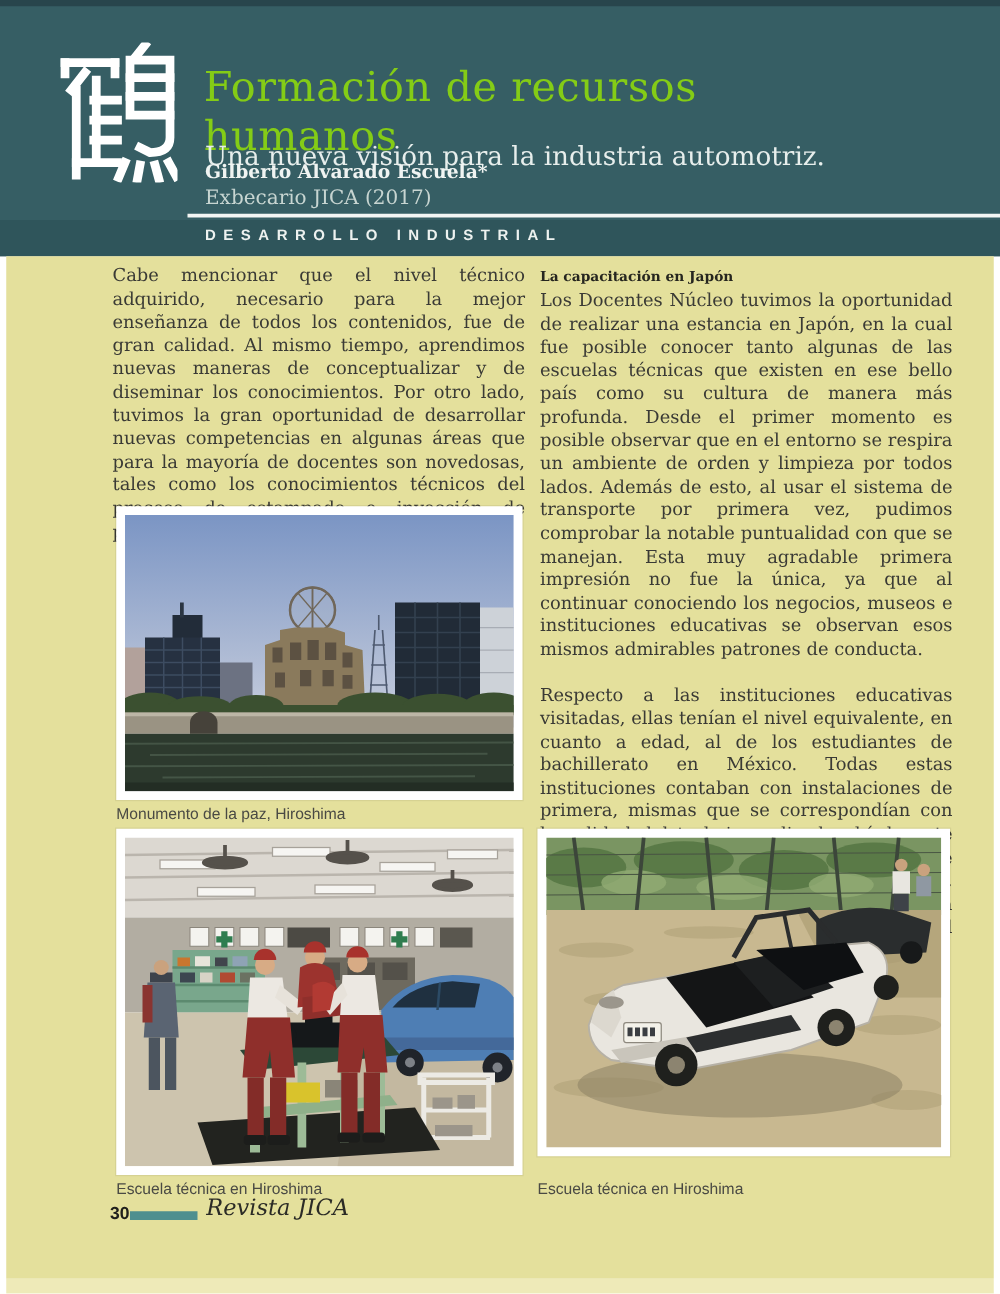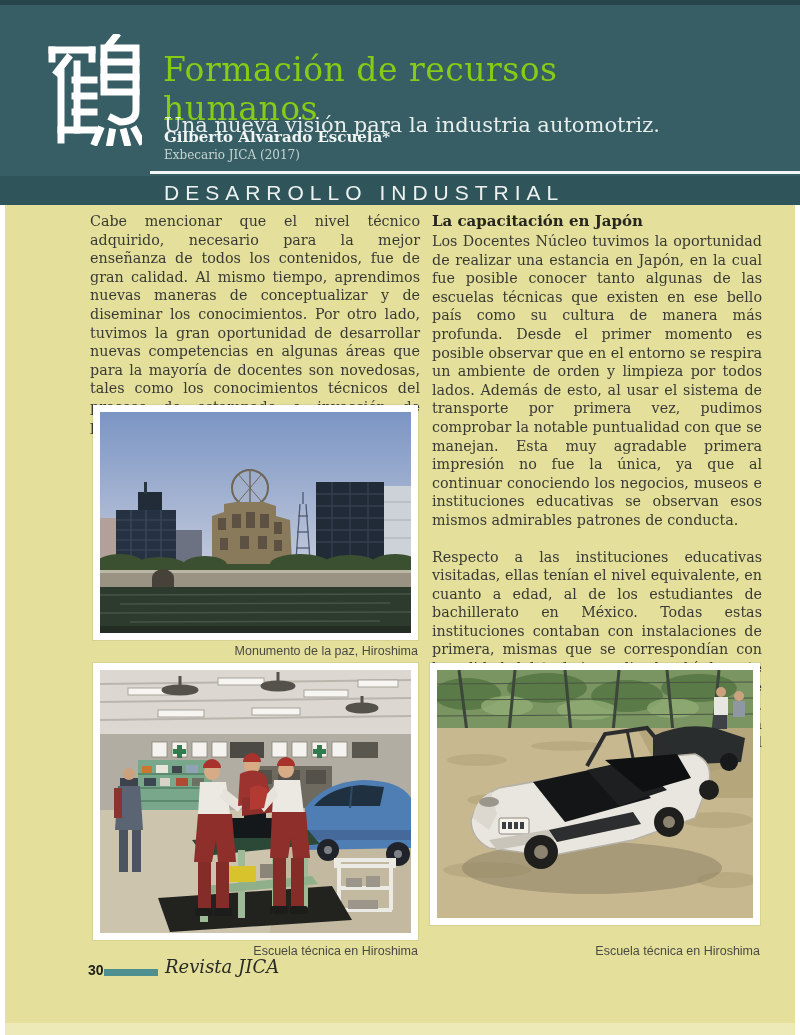--- a/index.html
+++ b/index.html
@@ -24,51 +24,51 @@
   .subtitle {
     position:absolute; left:164px; top:93px; width:560px;
     color:#e7eeec; font-size:21px; font-weight:400;margin-top:20px;
   }
   .author {
     position:absolute; left:164px; top:128px; width:400px;
     color:#f0f4f2; font-size:15px; font-weight:bold;
   }
   .author-note {
     position:absolute; left:164px; top:148px; width:400px;
-    color:#c7d5d1; font-size:12px;
+    color:#c7d5d1; font-size:16px;
   }
   .header-rule { position:absolute; left:150px; top:171px; width:650px; height:3px; background:#f3f6f4; }
   .section-band { position:absolute; left:0; top:176px; width:800px; height:29px; background:#2f555b; }
   .section-banner {
     position:absolute; left:164px; top:181px;
     color:#edf2f0; font-family:"Liberation Sans", sans-serif;
-    font-size:21px; letter-spacing:6px; font-weight:400; white-space:nowrap;
+    font-size:12px; letter-spacing:6px; font-weight:700; white-space:nowrap;
   }
   
   .page-body {
     position:absolute; left:5px; top:205px; width:790px; height:818px;
     background:#e4e09c;
   }
   .page-bottom-strip { position:absolute; left:5px; top:1023px; width:790px; height:12px; background:#eeeab8; }
   .col { position:absolute; width:330px; color:#3a3a35; font-size:14.3px; line-height:18.6px; text-align:justify; }
   .col-left  { left:90px;  top:212px; }
   .col-right { left:432px; top:212px; }
-  .col h3 { font-size:15px; line-height:19px; color:#26261f; margin-bottom:1px; }
+  .col h3 { font-size:11px; line-height:19px; color:#26261f; margin-bottom:1px; }
   .col p + p { margin-top:18px; }
   
   .photo-frame {
     position:absolute; background:#ffffff; padding:7px;
     box-shadow:0 0 0 1px rgba(0,0,0,0.06);
   }
   .photo-frame svg { display:block; }
   #frame-monument { left:93px;  top:405px; width:325px; height:235px; }
   #frame-workshop { left:93px;  top:663px; width:325px; height:277px; }
   #frame-car      { left:430px; top:663px; width:330px; height:262px; }
   .caption {
-    position:absolute; text-align:right;
+    position:absolute; text-align:left;
     font-family:"Liberation Sans", sans-serif; font-size:12.5px; color:#4a4a44;
   }
   #caption-monument { left:93px;  top:644px; width:325px; }
   #caption-workshop { left:93px;  top:944px; width:325px; }
   #caption-car      { left:430px; top:944px; width:330px; }
   
   .footer-pageno {
     position:absolute; left:88px; top:962px;
     font-family:"Liberation Sans", sans-serif; font-weight:bold; font-size:14px; color:#20201c;
   }

